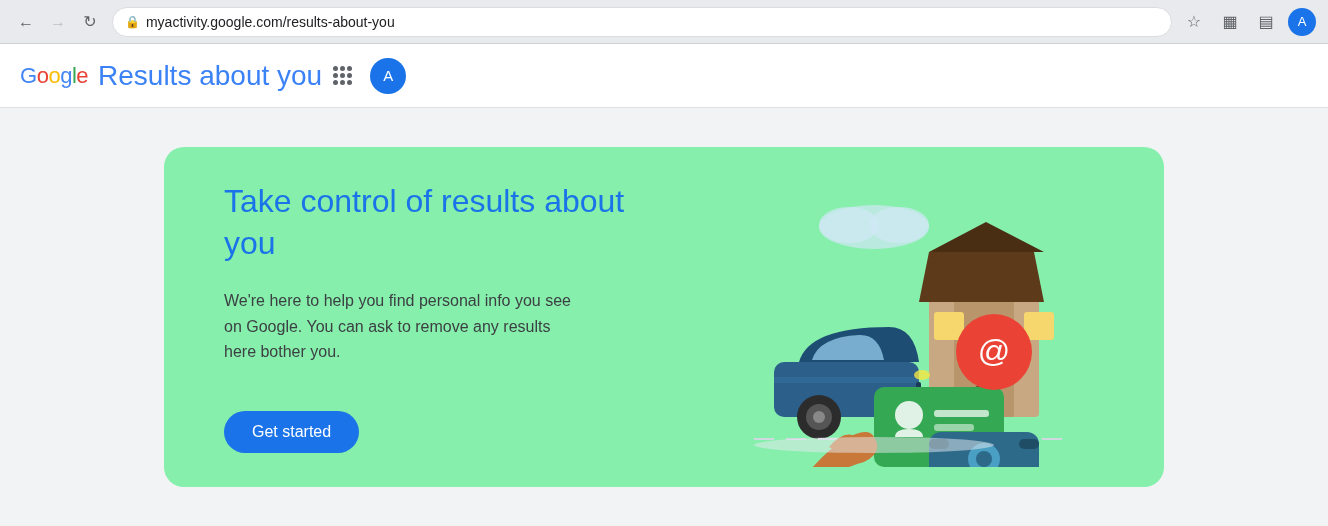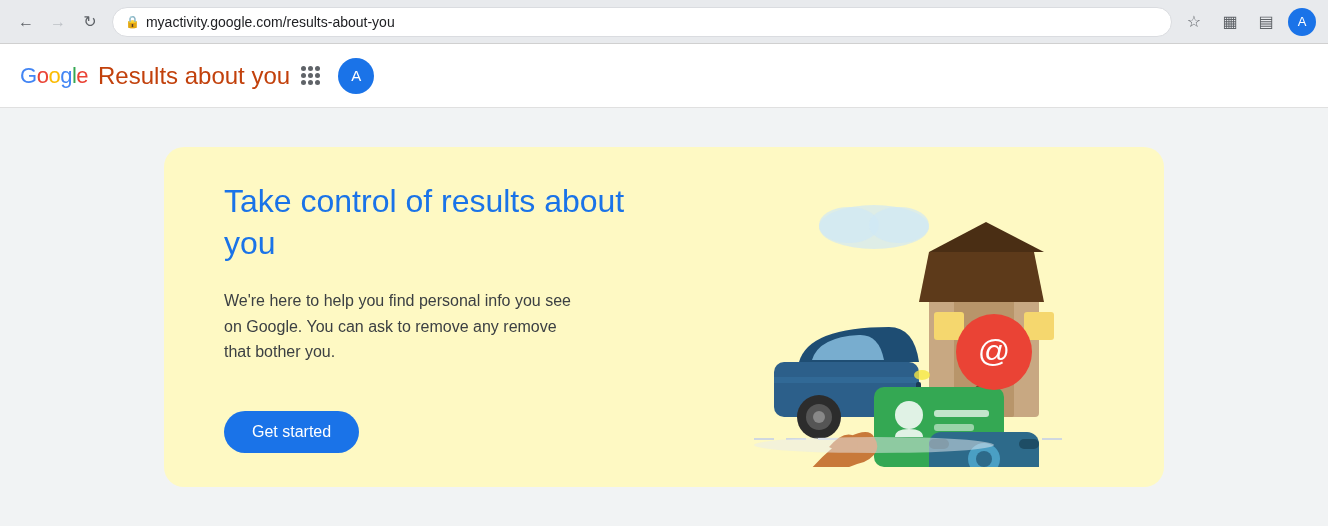--- a/index.html
+++ b/index.html
@@ -96,22 +96,22 @@
       letter-spacing: -0.5px;
     }
     .google-logo .g-blue { color: #4285f4; }
     .google-logo .g-red { color: #ea4335; }
     .google-logo .g-yellow { color: #fbbc05; }
     .google-logo .g-green { color: #34a853; }
     .google-logo .g-blue2 { color: #4285f4; }
     .google-logo .g-red2 { color: #ea4335; }
 
     .header-title {
-      font-size: 24px;
-      color: #c2410c;
+      font-size: 28px;
+      color: #3b82f6;
       margin-left: 6px;
       font-weight: 400;
     }
     .header-right {
       display: flex;
       align-items: center;
       gap: 8px;
     }
     .apps-btn {
       width: 40px; height: 40px;
@@ -148,21 +148,21 @@
     .main-content {
       background: #f1f3f4;
       padding: 30px 40px;
       height: calc(526px - 44px - 64px);
       display: flex;
       align-items: center;
       justify-content: center;
     }
 
     .card {
-      background: #fef9c3;
+      background: #86efac;
       border-radius: 20px;
       width: 1000px;
       height: 340px;
       display: flex;
       align-items: center;
       overflow: hidden;
       padding: 50px 60px;
       position: relative;
     }
 
@@ -255,21 +255,21 @@
       </div>
     </button>
     <div class="profile-avatar">A</div>
   </div>
 </div>
 
 <div class="main-content">
   <div class="card">
     <div class="card-content">
       <h1 class="card-title">Take control of results about you</h1>
-      <p class="card-description">We're here to help you find personal info you see on Google. You can ask to remove any remove that bother you.</p>
+      <p class="card-description">We're here to help you find personal info you see on Google. You can ask to remove any results here bother you.</p>
       <button class="get-started-btn">Get started</button>
     </div>
 
     <div class="illustration">
       <svg viewBox="0 0 400 300" xmlns="http://www.w3.org/2000/svg">
 
         <ellipse cx="200" cy="60" rx="55" ry="22" fill="#d0e8f5" opacity="0.7"></ellipse>
         <ellipse cx="175" cy="58" rx="30" ry="18" fill="#d0e8f5" opacity="0.7"></ellipse>
         <ellipse cx="225" cy="58" rx="30" ry="18" fill="#d0e8f5" opacity="0.7"></ellipse>
 

